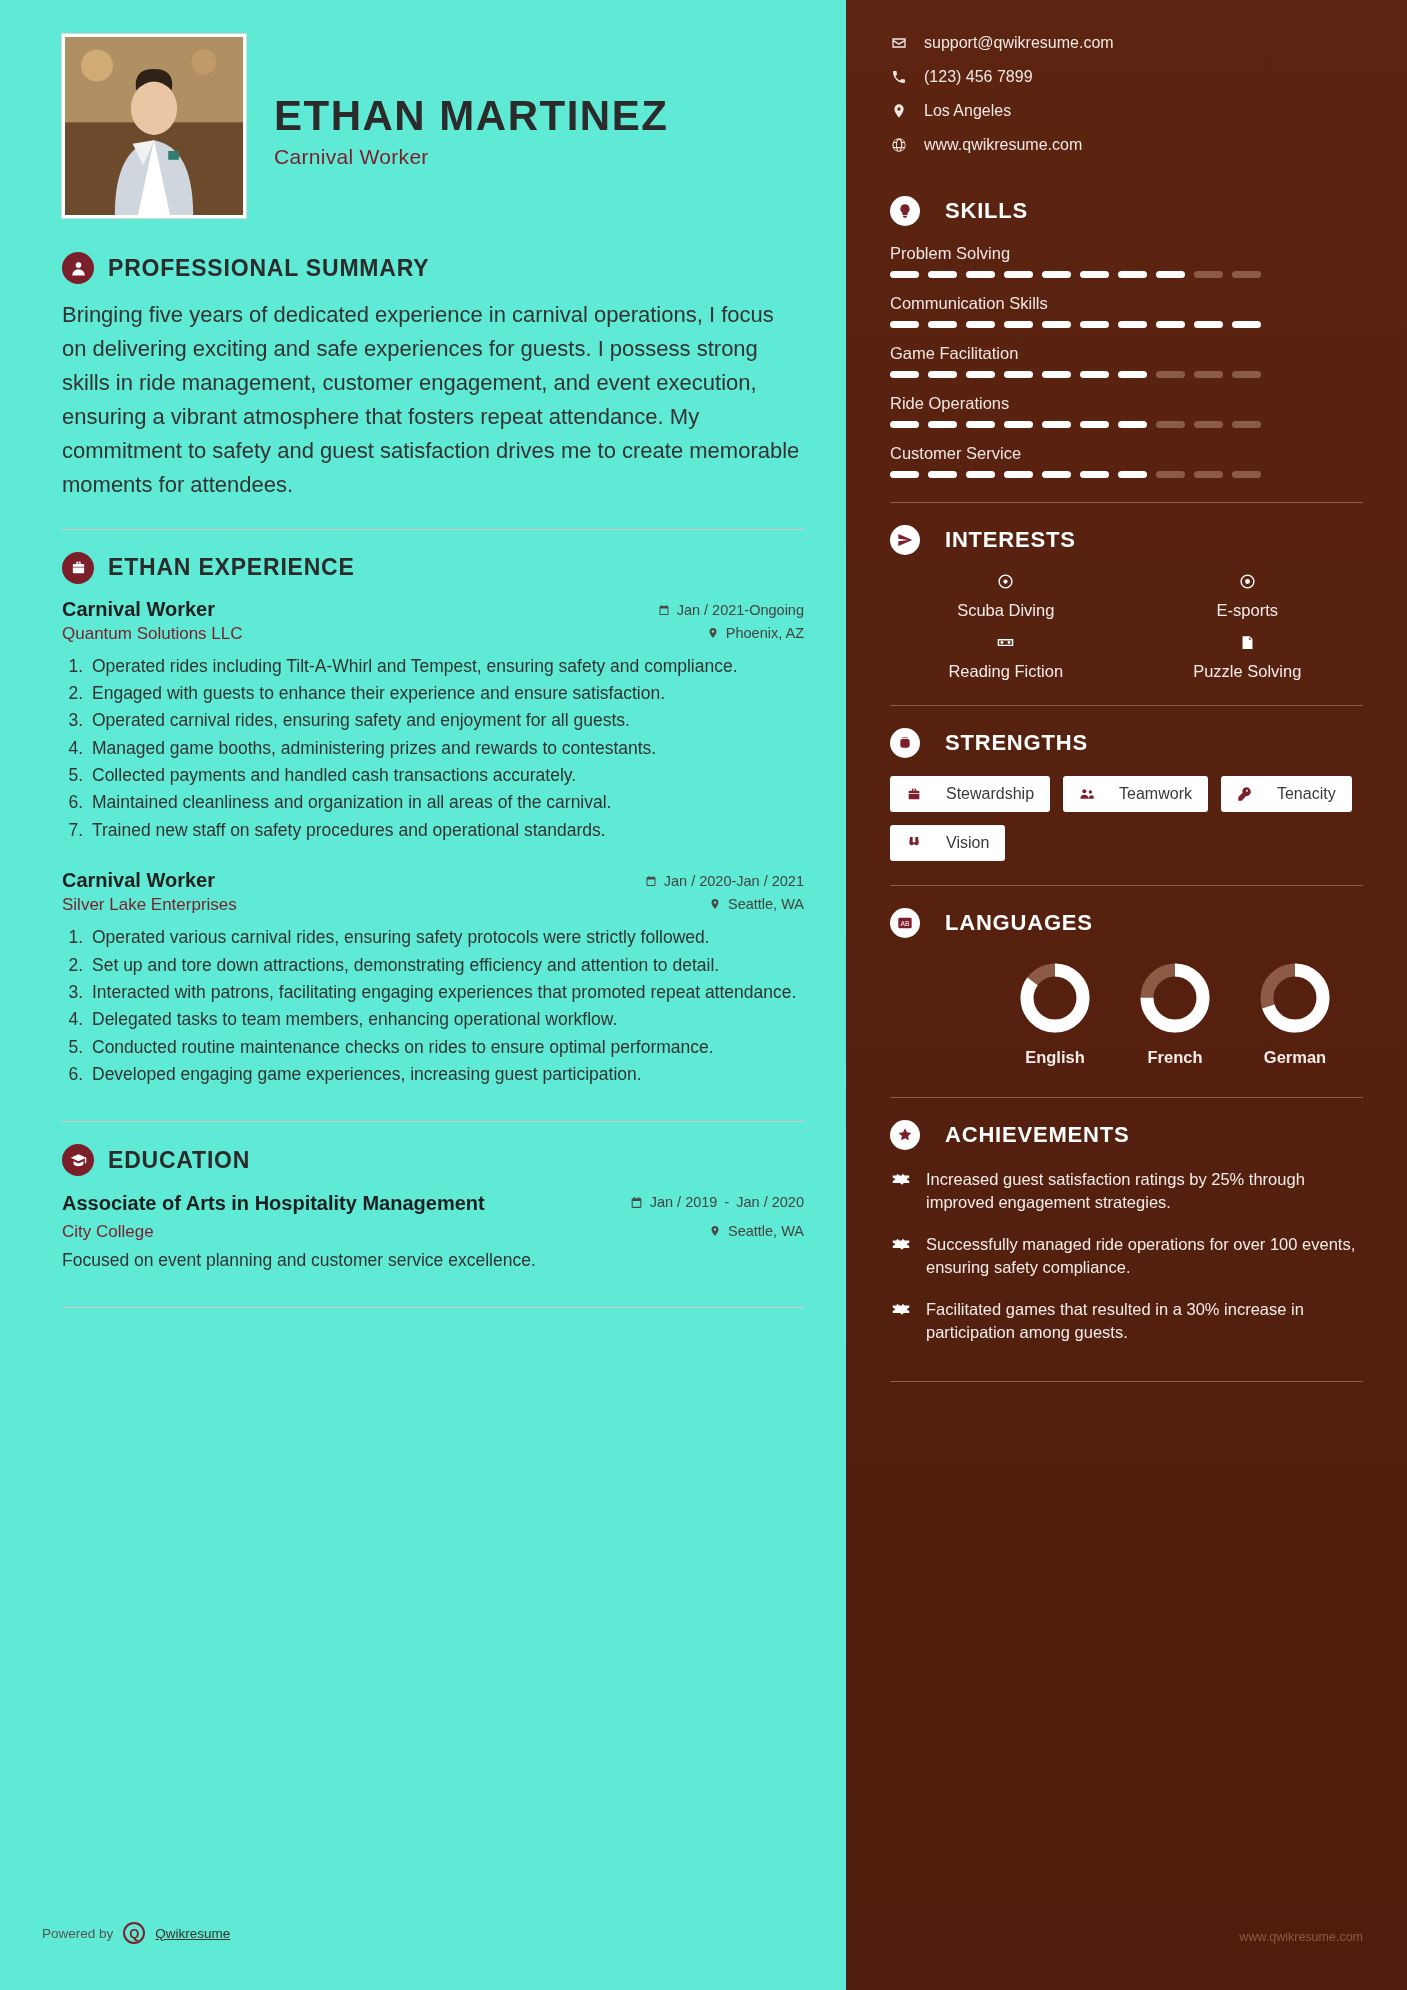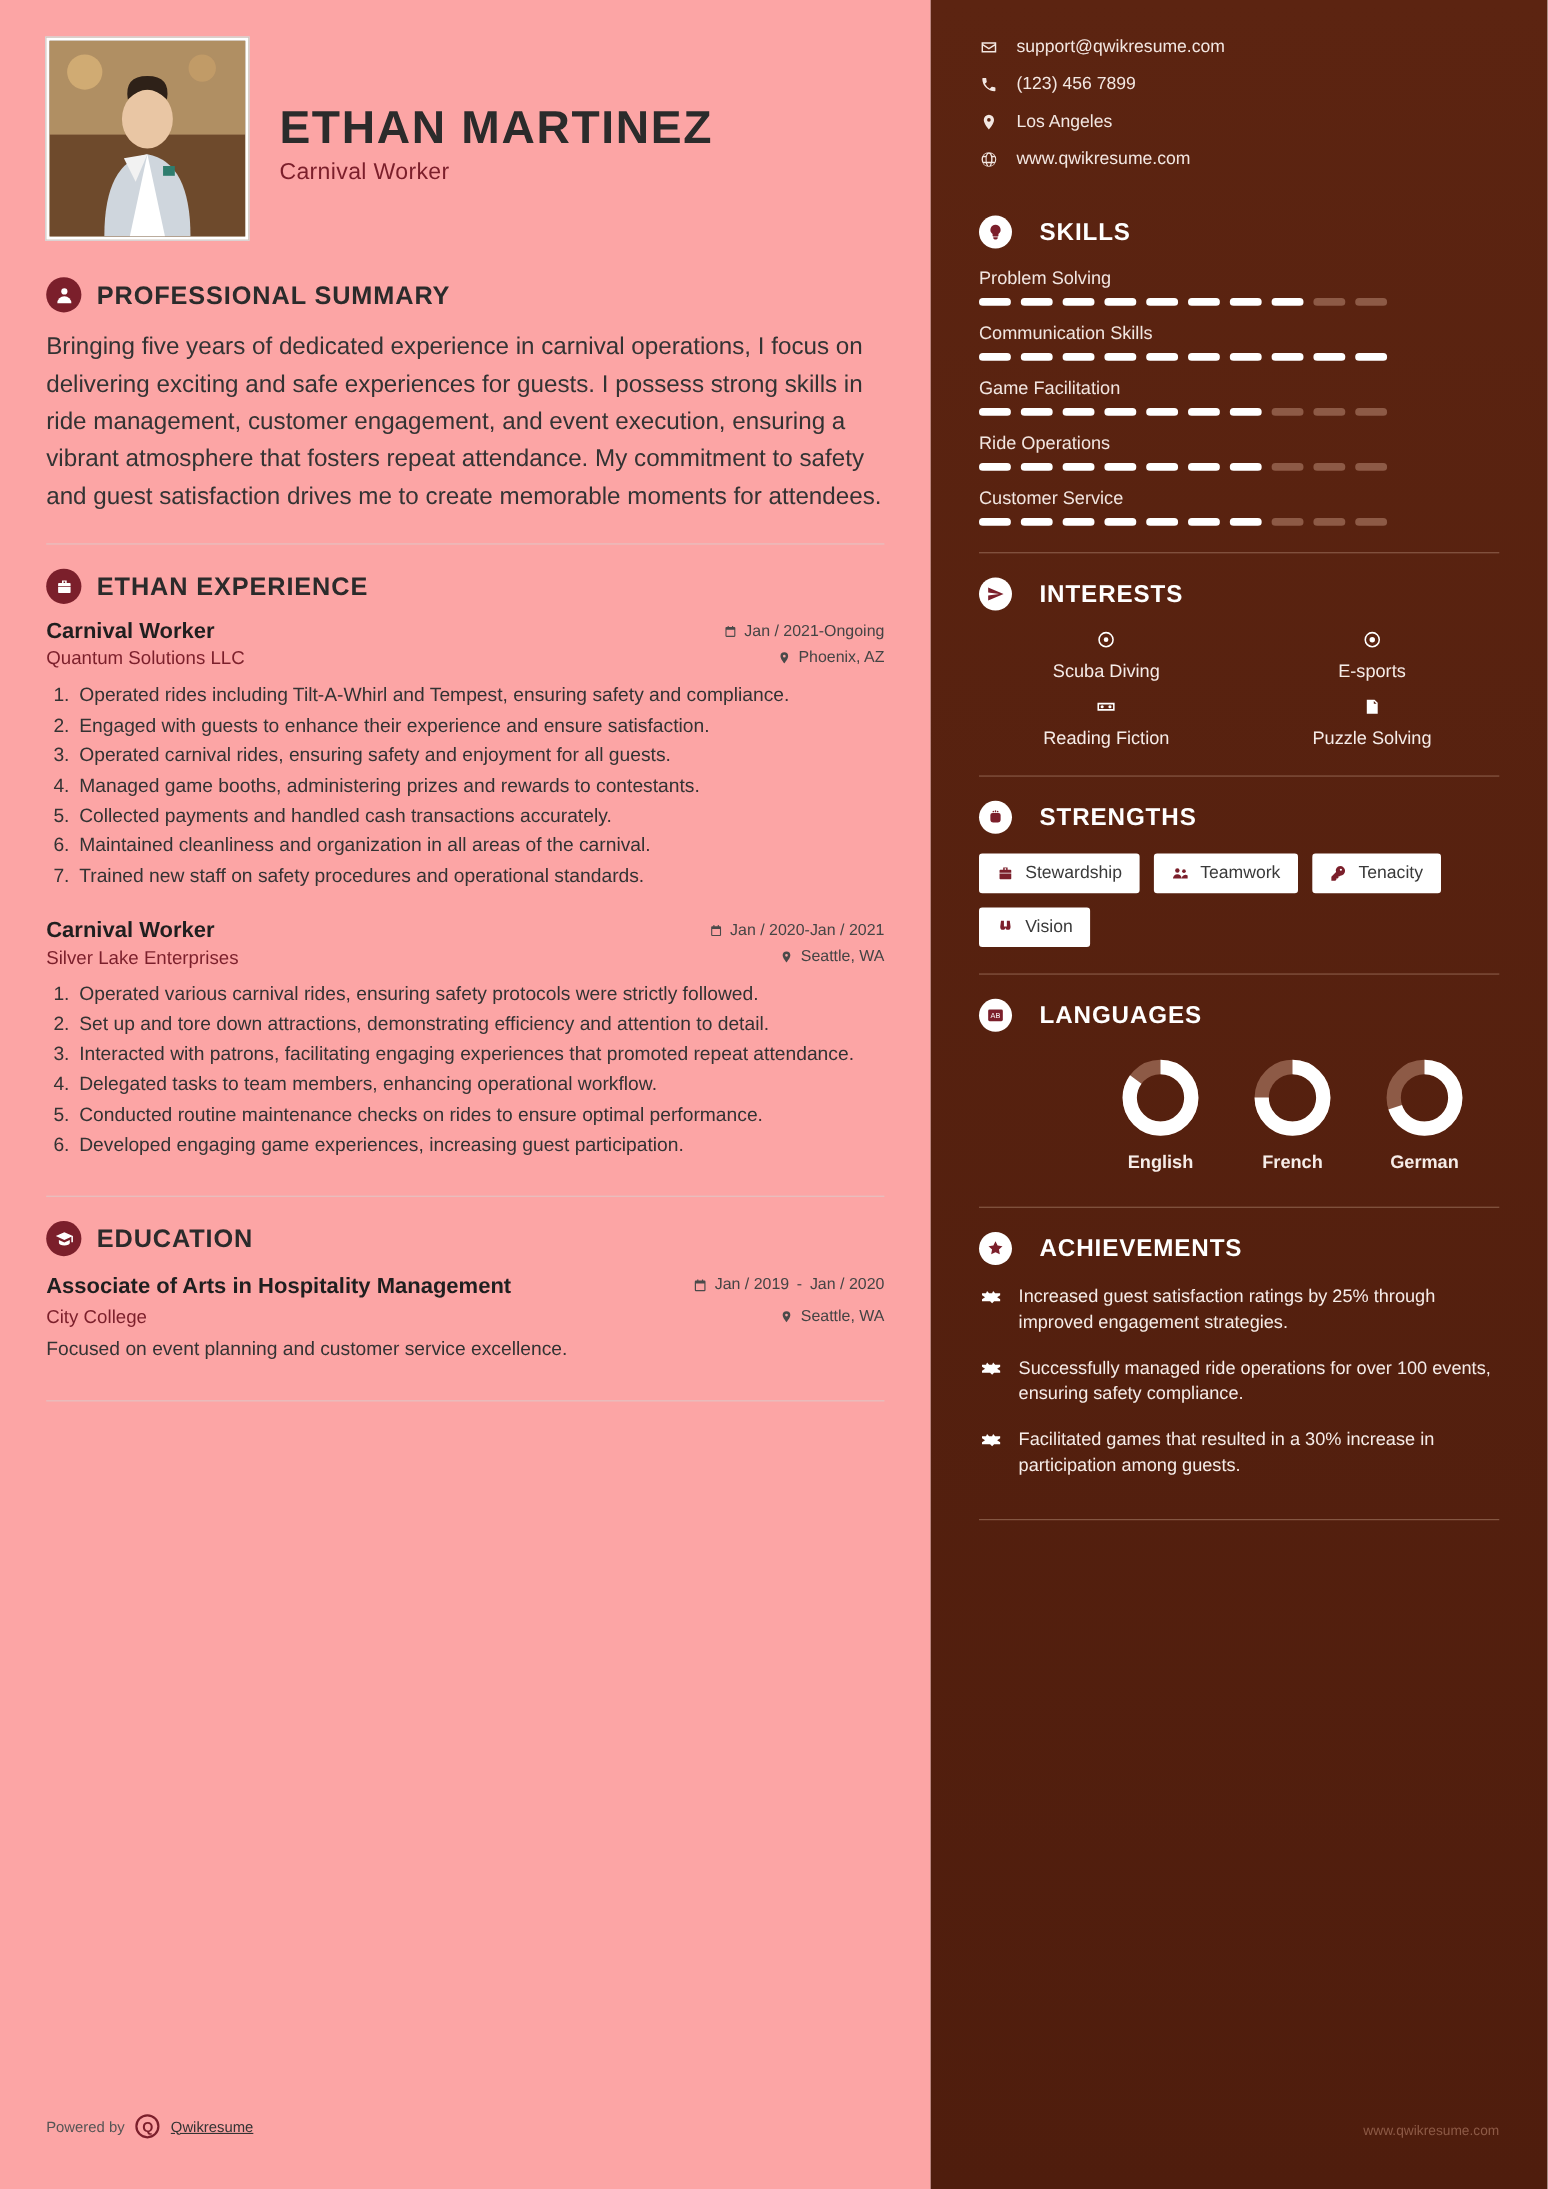--- a/index.html
+++ b/index.html
@@ -13,22 +13,22 @@
     position: relative;
     width: 1407px;
     height: 1990px;
     display: flex;
     overflow: hidden;
   }
   
   .left {
     width: 846px;
     height: 100%;
-    background: #fca5a5;
-    padding: 34px 42px 0 42px;
+    background: #5eead4;
+    padding: 34px 42px 0 62px;
     position: relative;
   }
   .header {
     display: flex;
     align-items: center;
     gap: 28px;
     margin-bottom: 34px;
   }
   .photo {
     width: 184px;
@@ -236,21 +236,21 @@
     display: flex; align-items: center; gap: 11px;
     font-size: 16.5px; color: #f6ece8; flex-direction: column;
   }
   .interest svg { width: 17px; height: 17px; fill: #ffffff; flex: 0 0 17px; }
   .strengths {
     display: flex;
     flex-wrap: wrap;
     gap: 13px;
   }
   .strength {
-    display: flex; align-items: center; gap: 10px;
+    display: flex; align-items: center; gap: 24px;
     background: #ffffff;
     color: #3a3a3a;
     font-size: 16px;
     padding: 9px 16px;
     border-radius: 3px;
   }
   .strength svg { width: 16px; height: 16px; fill: #7b1f2b; }
   .langs {
     display: flex;
     justify-content: flex-end;

